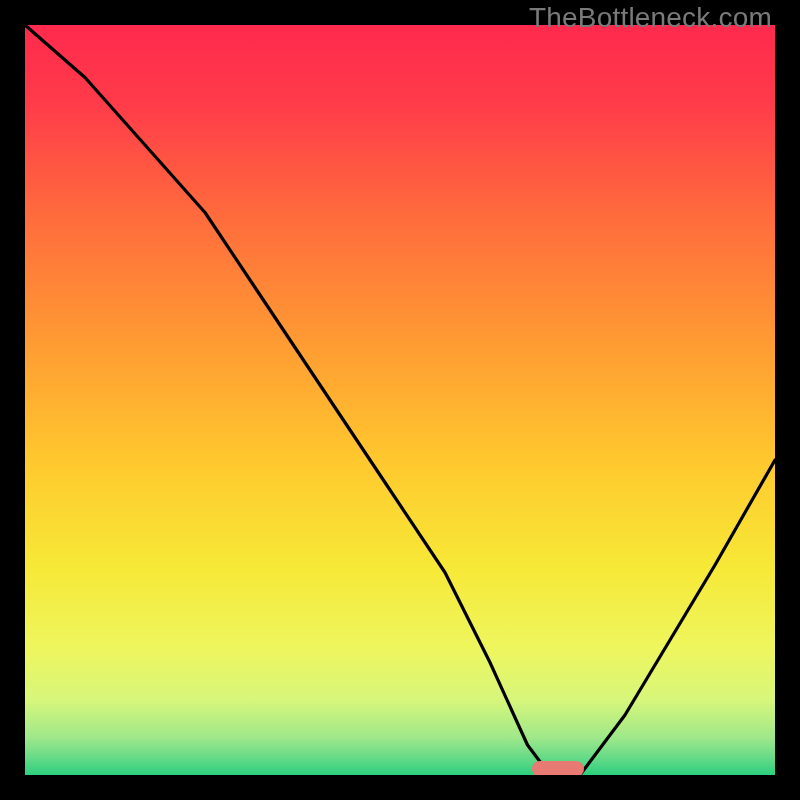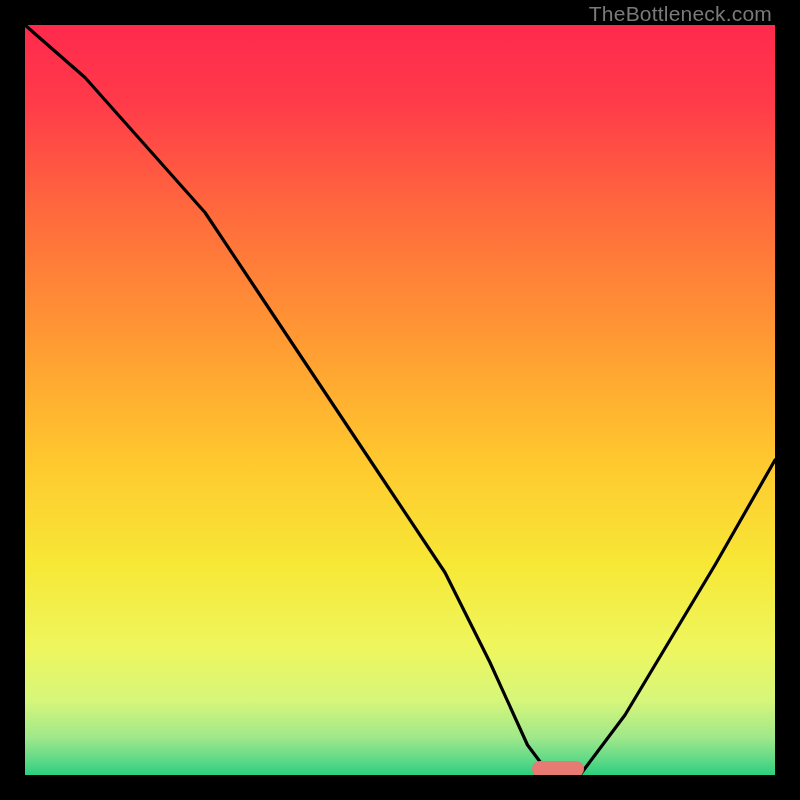--- a/index.html
+++ b/index.html
@@ -22,21 +22,21 @@
     top: 25px;
     width: 750px;
     height: 750px;
     overflow: hidden;
   }
   .watermark {
     position: absolute;
     top: 2px;
     right: 28px;
     color: #7a7a7a;
-    font-size: 21px;
+    font-size: 28px;
     font-weight: 500;
     letter-spacing: 0.2px;
     z-index: 10;
     margin-left: 31px;
   }
   svg.curve {
     position: absolute;
     inset: 0;
     z-index: 5;
   }

